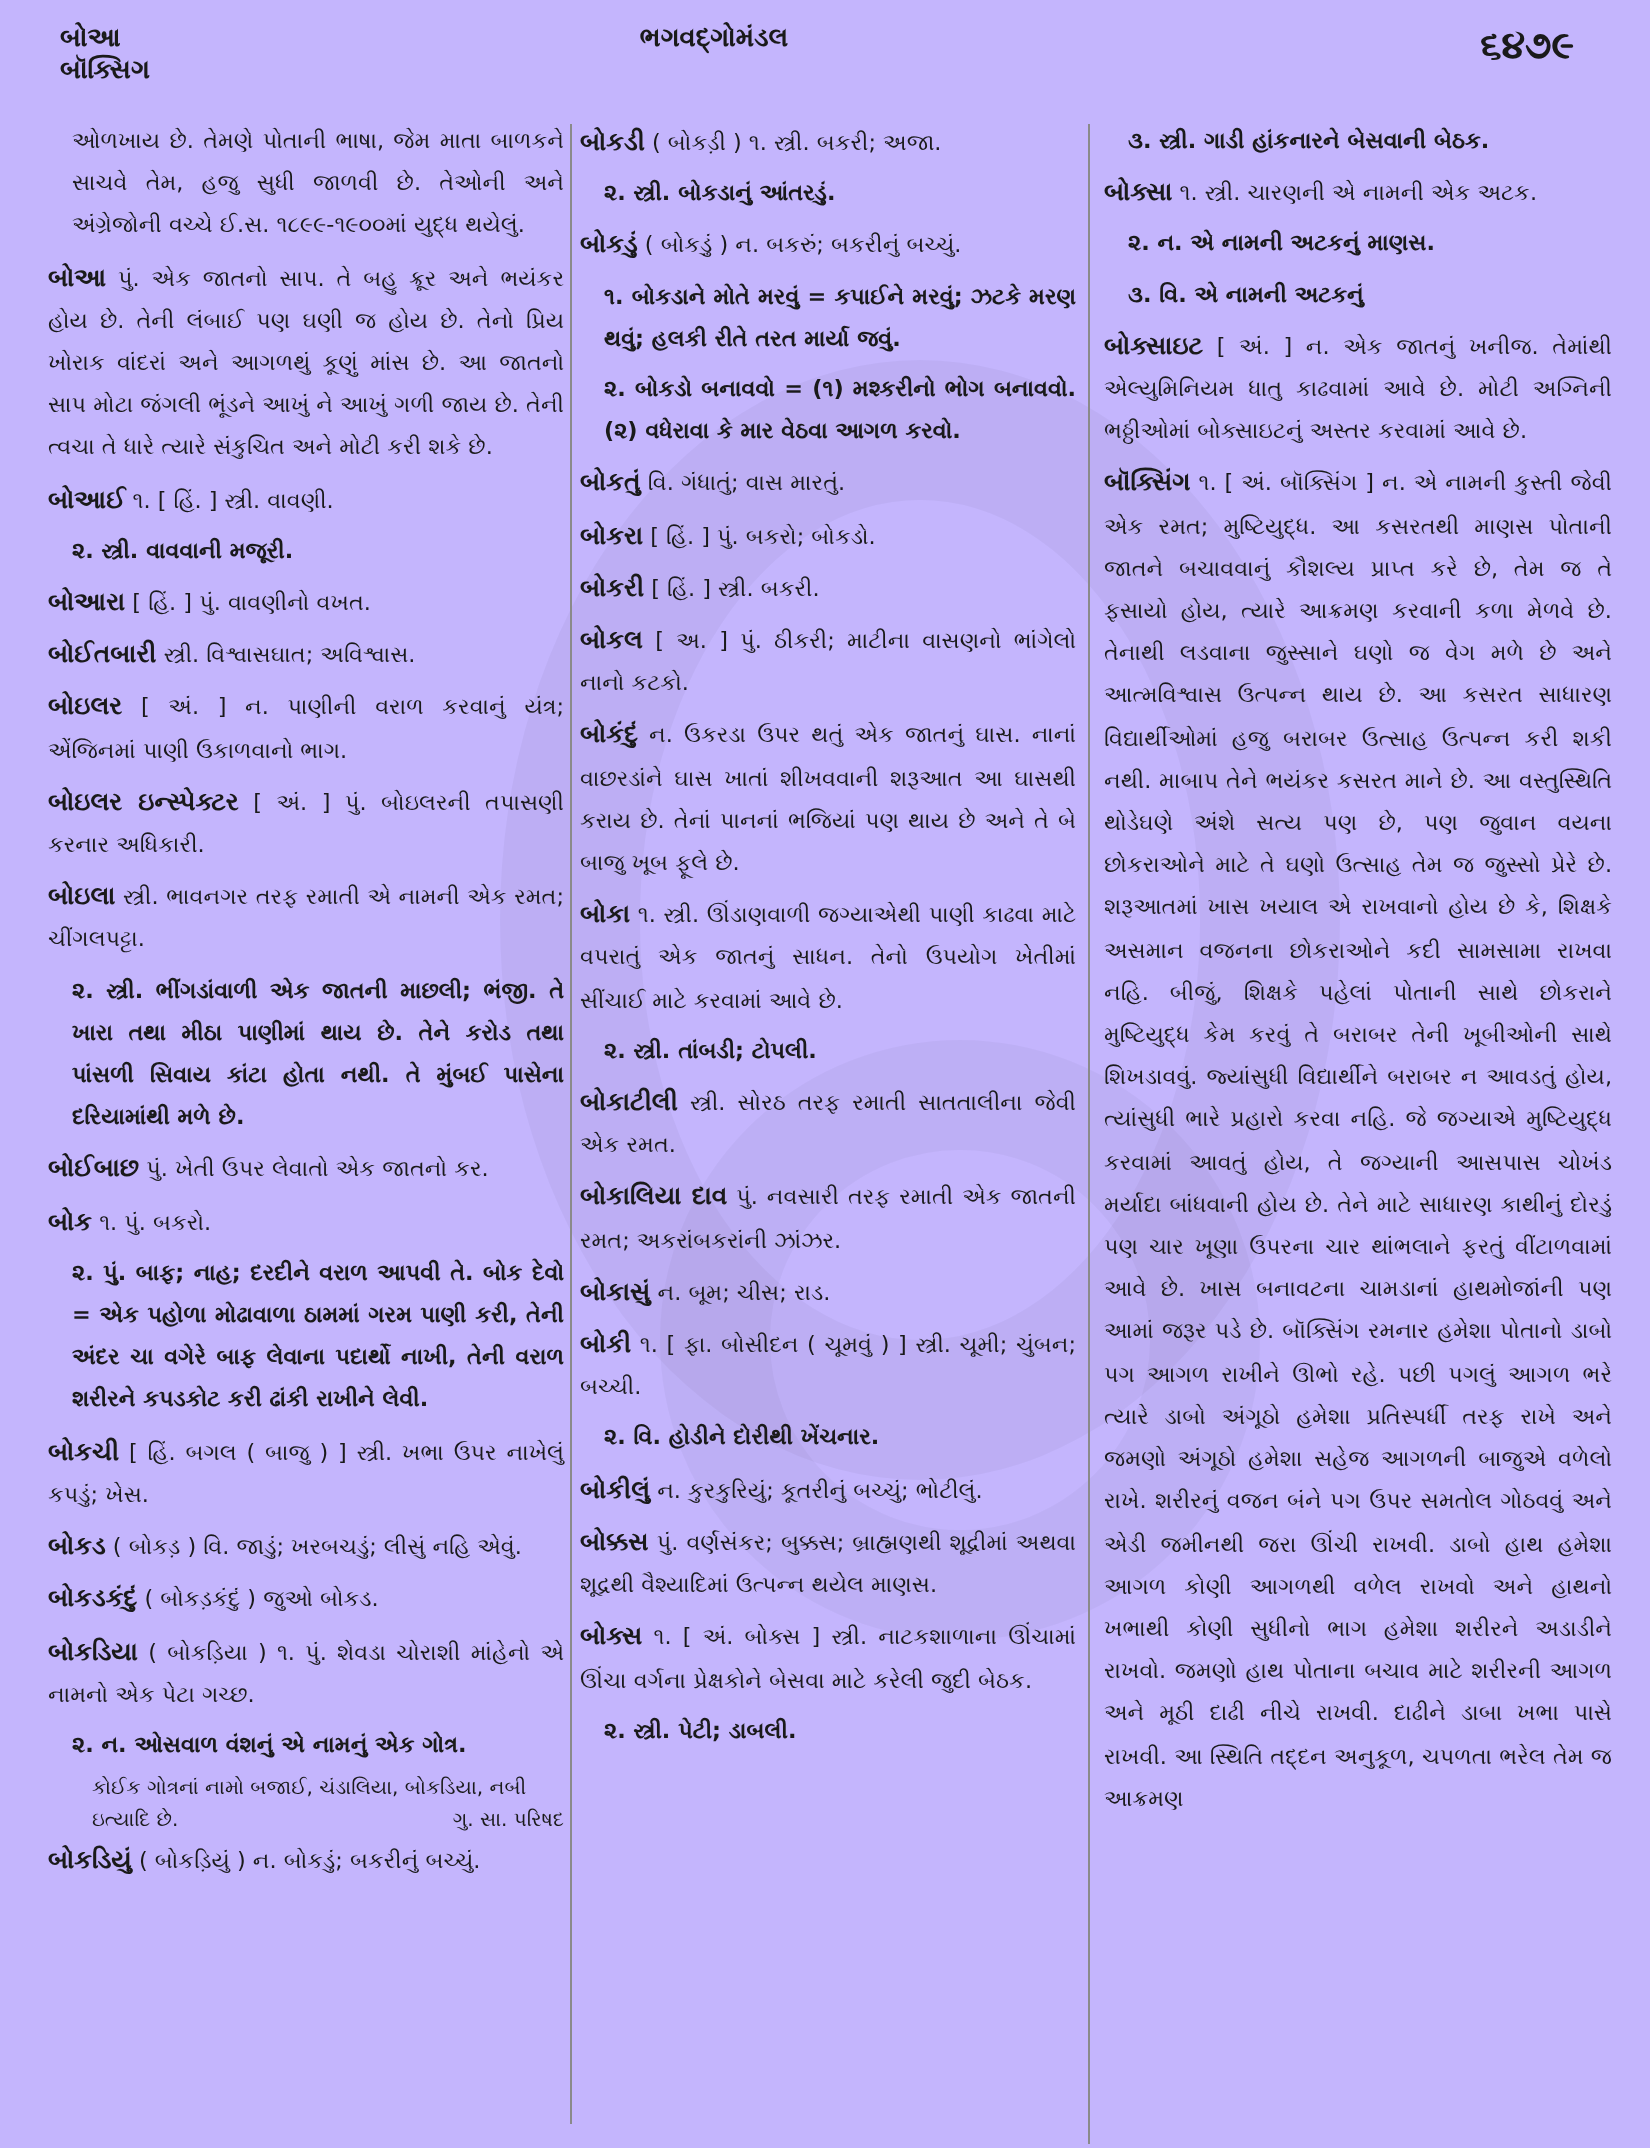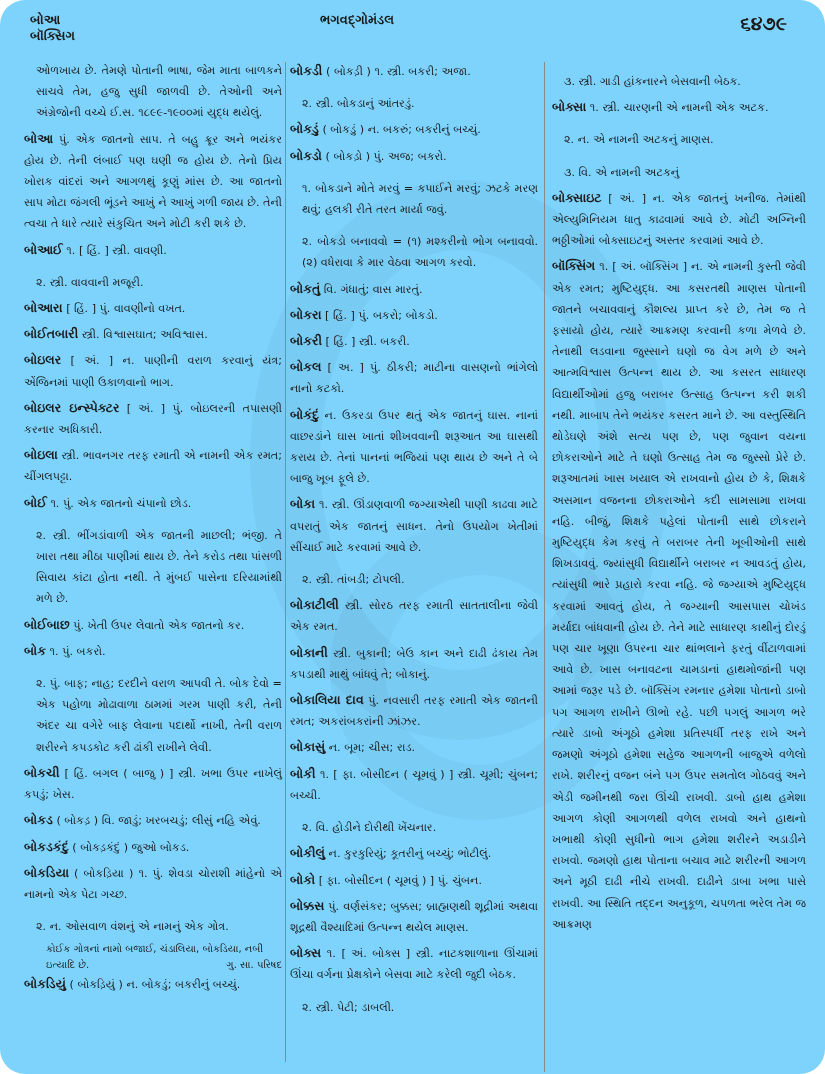--- a/index.html
+++ b/index.html
@@ -1,36 +1,36 @@
 <!DOCTYPE html>
 <html><head>
 <meta charset="utf-8">
 <style>
   html, body { margin:0; padding:0; background:#ffffff; }
   body { width:825px; height:1074px; overflow:hidden; position:relative;
          font-family:"DejaVu Sans", sans-serif; color:#1a1a1a; }
-  .page { position:absolute; inset:0; background:#7dd3fc;border-radius:25px; }
+  .page { position:absolute; inset:0; background:#c4b5fd; }
   .watermark { position:absolute; left:250px; top:180px; width:420px; height:560px;
                border-radius:50%; border:70px solid rgba(0,0,0,0.035); box-sizing:border-box; pointer-events:none; }
   .watermark2 { position:absolute; left:330px; top:520px; width:300px; height:300px;
                border-radius:50%; border:55px solid rgba(0,0,0,0.03); box-sizing:border-box; pointer-events:none; }
   .hdr-left { position:absolute; left:30px; top:12px; font-size:13px; font-weight:bold; line-height:16px; }
   .hdr-center { position:absolute; left:0; width:714px; top:12px; text-align:center; font-size:13px; font-weight:bold; }
   .hdr-right { position:absolute; right:38px; top:12px; font-size:19px; font-weight:bold; }
   .col { position:absolute; top:60px; font-size:11.2px; line-height:21.2px; }
   .col1 { left:24px; width:258px; }
   .col2 { left:290px; width:248px; }
   .col3 { left:552px; width:254px; }
   .sep { position:absolute; top:62px; width:1px; background:#8a8a8a; }
   .sep1 { left:285px; height:1000px; }
   .sep2 { left:544px; height:1010px; }
   .entry { margin:0 0 4px 0; text-align:justify; }
   .entry .hw { font-weight:bold; font-size:12.5px; }
   .entry .body { }
-  .sub { margin:11px 0 4px 12px; text-align:justify; }
+  .sub { margin:0 0 4px 12px; text-align:justify;font-weight:bold; }
   .cont { margin:0 0 4px 12px; text-align:justify; }
   .note { font-size:10px; line-height:16px; margin-left:22px; }
   .note .src { float:right;text-align:center; }
 </style>
 </head>
 <body>
 
 <div class="page">
   <div class="watermark"></div>
   <div class="watermark2"></div>
@@ -48,55 +48,51 @@
   <div class="col col1" id="col0">
       <div class="cont">ઓળખાય છે. તેમણે પોતાની ભાષા, જેમ માતા બાળકને સાચવે તેમ, હજુ સુધી જાળવી છે. તેઓની અને અંગ્રેજોની વચ્ચે ઈ.સ. ૧૮૯૯-૧૯૦૦માં યુદ્ધ થયેલું.</div>
       <div class="entry"><span class="hw">બોઆ</span> <span class="body">પું. એક જાતનો સાપ. તે બહુ ક્રૂર અને ભયંકર હોય છે. તેની લંબાઈ પણ ઘણી જ હોય છે. તેનો પ્રિય ખોરાક વાંદરાં અને આગળથું કૂણું માંસ છે. આ જાતનો સાપ મોટા જંગલી ભૂંડને આખું ને આખું ગળી જાય છે. તેની ત્વચા તે ધારે ત્યારે સંકુચિત અને મોટી કરી શકે છે.</span></div>
       <div class="entry"><span class="hw">બોઆઈ</span> <span class="body">૧. [ હિં. ] સ્ત્રી. વાવણી.</span></div>
       <div class="sub">૨. સ્ત્રી. વાવવાની મજૂરી.</div>
       <div class="entry"><span class="hw">બોઆરા</span> <span class="body">[ હિં. ] પું. વાવણીનો વખત.</span></div>
       <div class="entry"><span class="hw">બોઈતબારી</span> <span class="body">સ્ત્રી. વિશ્વાસઘાત; અવિશ્વાસ.</span></div>
       <div class="entry"><span class="hw">બોઇલર</span> <span class="body">[ અં. ] ન. પાણીની વરાળ કરવાનું યંત્ર; એંજિનમાં પાણી ઉકાળવાનો ભાગ.</span></div>
       <div class="entry"><span class="hw">બોઇલર ઇન્સ્પેક્ટર</span> <span class="body">[ અં. ] પું. બોઇલરની તપાસણી કરનાર અધિકારી.</span></div>
       <div class="entry"><span class="hw">બોઇલા</span> <span class="body">સ્ત્રી. ભાવનગર તરફ રમાતી એ નામની એક રમત; ચીંગલપટ્ટા.</span></div>
-      <div class="entry"><span class="hw">બોઈ</span> <span class="body">૧. પું. એક જાતનો ચંપાનો છોડ.</span></div>
       <div class="sub">૨. સ્ત્રી. ભીંગડાંવાળી એક જાતની માછલી; ભંજી. તે ખારા તથા મીઠા પાણીમાં થાય છે. તેને કરોડ તથા પાંસળી સિવાય કાંટા હોતા નથી. તે મુંબઈ પાસેના દરિયામાંથી મળે છે.</div>
       <div class="entry"><span class="hw">બોઈબાછ</span> <span class="body">પું. ખેતી ઉપર લેવાતો એક જાતનો કર.</span></div>
       <div class="entry"><span class="hw">બોક</span> <span class="body">૧. પું. બકરો.</span></div>
       <div class="sub">૨. પું. બાફ; નાહ; દરદીને વરાળ આપવી તે. બોક દેવો = એક પહોળા મોઢાવાળા ઠામમાં ગરમ પાણી કરી, તેની અંદર ચા વગેરે બાફ લેવાના પદાર્થો નાખી, તેની વરાળ શરીરને કપડકોટ કરી ઢાંકી રાખીને લેવી.</div>
       <div class="entry"><span class="hw">બોકચી</span> <span class="body">[ હિં. બગલ ( બાજુ ) ] સ્ત્રી. ખભા ઉપર નાખેલું કપડું; ખેસ.</span></div>
       <div class="entry"><span class="hw">બોકડ</span> <span class="body">( બોકડ઼ ) વિ. જાડું; ખરબચડું; લીસું નહિ એવું.</span></div>
       <div class="entry"><span class="hw">બોકડકંદું</span> <span class="body">( બોકડ઼કંદું ) જુઓ બોકડ.</span></div>
       <div class="entry"><span class="hw">બોકડિયા</span> <span class="body">( બોકડ઼િયા ) ૧. પું. શેવડા ચોરાશી માંહેનો એ નામનો એક પેટા ગચ્છ.</span></div>
       <div class="sub">૨. ન. ઓસવાળ વંશનું એ નામનું એક ગોત્ર.</div>
       <div class="note"><span>કોઈક ગોત્રનાં નામો બજાઈ, ચંડાલિયા, બોકડિયા, નબી ઇત્યાદિ છે.</span><span class="src">ગુ. સા. પરિષદ</span></div>
       <div class="entry"><span class="hw">બોકડિયું</span> <span class="body">( બોકડ઼િયું ) ન. બોકડું; બકરીનું બચ્ચું.</span></div>
     </div>
   <div class="col col2" id="col1">
       <div class="entry"><span class="hw">બોકડી</span> <span class="body">( બોકડ઼ી ) ૧. સ્ત્રી. બકરી; અજા.</span></div>
       <div class="sub">૨. સ્ત્રી. બોકડાનું આંતરડું.</div>
       <div class="entry"><span class="hw">બોકડું</span> <span class="body">( બોકડ઼ું ) ન. બકરું; બકરીનું બચ્ચું.</span></div>
-      <div class="entry"><span class="hw">બોકડો</span> <span class="body">( બોકડ઼ો ) પું. અજ; બકરો.</span></div>
       <div class="sub">૧. બોકડાને મોતે મરવું = કપાઈને મરવું; ઝટકે મરણ થવું; હલકી રીતે તરત માર્યા જવું.</div>
       <div class="sub">૨. બોકડો બનાવવો = (૧) મશ્કરીનો ભોગ બનાવવો. (૨) વધેરાવા કે માર વેઠવા આગળ કરવો.</div>
       <div class="entry"><span class="hw">બોકતું</span> <span class="body">વિ. ગંધાતું; વાસ મારતું.</span></div>
       <div class="entry"><span class="hw">બોકરા</span> <span class="body">[ હિં. ] પું. બકરો; બોકડો.</span></div>
       <div class="entry"><span class="hw">બોકરી</span> <span class="body">[ હિં. ] સ્ત્રી. બકરી.</span></div>
       <div class="entry"><span class="hw">બોકલ</span> <span class="body">[ અ. ] પું. ઠીકરી; માટીના વાસણનો ભાંગેલો નાનો કટકો.</span></div>
       <div class="entry"><span class="hw">બોકંદું</span> <span class="body">ન. ઉકરડા ઉપર થતું એક જાતનું ઘાસ. નાનાં વાછરડાંને ઘાસ ખાતાં શીખવવાની શરૂઆત આ ઘાસથી કરાય છે. તેનાં પાનનાં ભજિયાં પણ થાય છે અને તે બે બાજુ ખૂબ ફૂલે છે.</span></div>
       <div class="entry"><span class="hw">બોકા</span> <span class="body">૧. સ્ત્રી. ઊંડાણવાળી જગ્યાએથી પાણી કાઢવા માટે વપરાતું એક જાતનું સાધન. તેનો ઉપયોગ ખેતીમાં સીંચાઈ માટે કરવામાં આવે છે.</span></div>
       <div class="sub">૨. સ્ત્રી. તાંબડી; ટોપલી.</div>
       <div class="entry"><span class="hw">બોકાટીલી</span> <span class="body">સ્ત્રી. સોરઠ તરફ રમાતી સાતતાલીના જેવી એક રમત.</span></div>
-      <div class="entry"><span class="hw">બોકાની</span> <span class="body">સ્ત્રી. બુકાની; બેઉ કાન અને દાઢી ઢંકાય તેમ કપડાથી માથું બાંધવું તે; બોકાનું.</span></div>
       <div class="entry"><span class="hw">બોકાલિયા દાવ</span> <span class="body">પું. નવસારી તરફ રમાતી એક જાતની રમત; અકરાંબકરાંની ઝાંઝર.</span></div>
       <div class="entry"><span class="hw">બોકાસું</span> <span class="body">ન. બૂમ; ચીસ; રાડ.</span></div>
       <div class="entry"><span class="hw">બોકી</span> <span class="body">૧. [ ફા. બોસીદન ( ચૂમવું ) ] સ્ત્રી. ચૂમી; ચુંબન; બચ્ચી.</span></div>
       <div class="sub">૨. વિ. હોડીને દોરીથી ખેંચનાર.</div>
       <div class="entry"><span class="hw">બોકીલું</span> <span class="body">ન. કુરકુરિયું; કૂતરીનું બચ્ચું; ભોટીલું.</span></div>
-      <div class="entry"><span class="hw">બોકો</span> <span class="body">[ ફા. બોસીદન ( ચૂમવું ) ] પું. ચુંબન.</span></div>
       <div class="entry"><span class="hw">બોક્કસ</span> <span class="body">પું. વર્ણસંકર; બુક્કસ; બ્રાહ્મણથી શૂદ્રીમાં અથવા શૂદ્રથી વૈશ્યાદિમાં ઉત્પન્ન થયેલ માણસ.</span></div>
       <div class="entry"><span class="hw">બોક્સ</span> <span class="body">૧. [ અં. બોક્સ ] સ્ત્રી. નાટકશાળાના ઊંચામાં ઊંચા વર્ગના પ્રેક્ષકોને બેસવા માટે કરેલી જુદી બેઠક.</span></div>
       <div class="sub">૨. સ્ત્રી. પેટી; ડાબલી.</div>
     </div>
   <div class="col col3" id="col2">
       <div class="sub">૩. સ્ત્રી. ગાડી હાંકનારને બેસવાની બેઠક.</div>
       <div class="entry"><span class="hw">બોક્સા</span> <span class="body">૧. સ્ત્રી. ચારણની એ નામની એક અટક.</span></div>
       <div class="sub">૨. ન. એ નામની અટકનું માણસ.</div>
       <div class="sub">૩. વિ. એ નામની અટકનું</div>
       <div class="entry"><span class="hw">બોક્સાઇટ</span> <span class="body">[ અં. ] ન. એક જાતનું ખનીજ. તેમાંથી એલ્યુમિનિયમ ધાતુ કાઢવામાં આવે છે. મોટી અગ્નિની ભઠ્ઠીઓમાં બોક્સાઇટનું અસ્તર કરવામાં આવે છે.</span></div>

